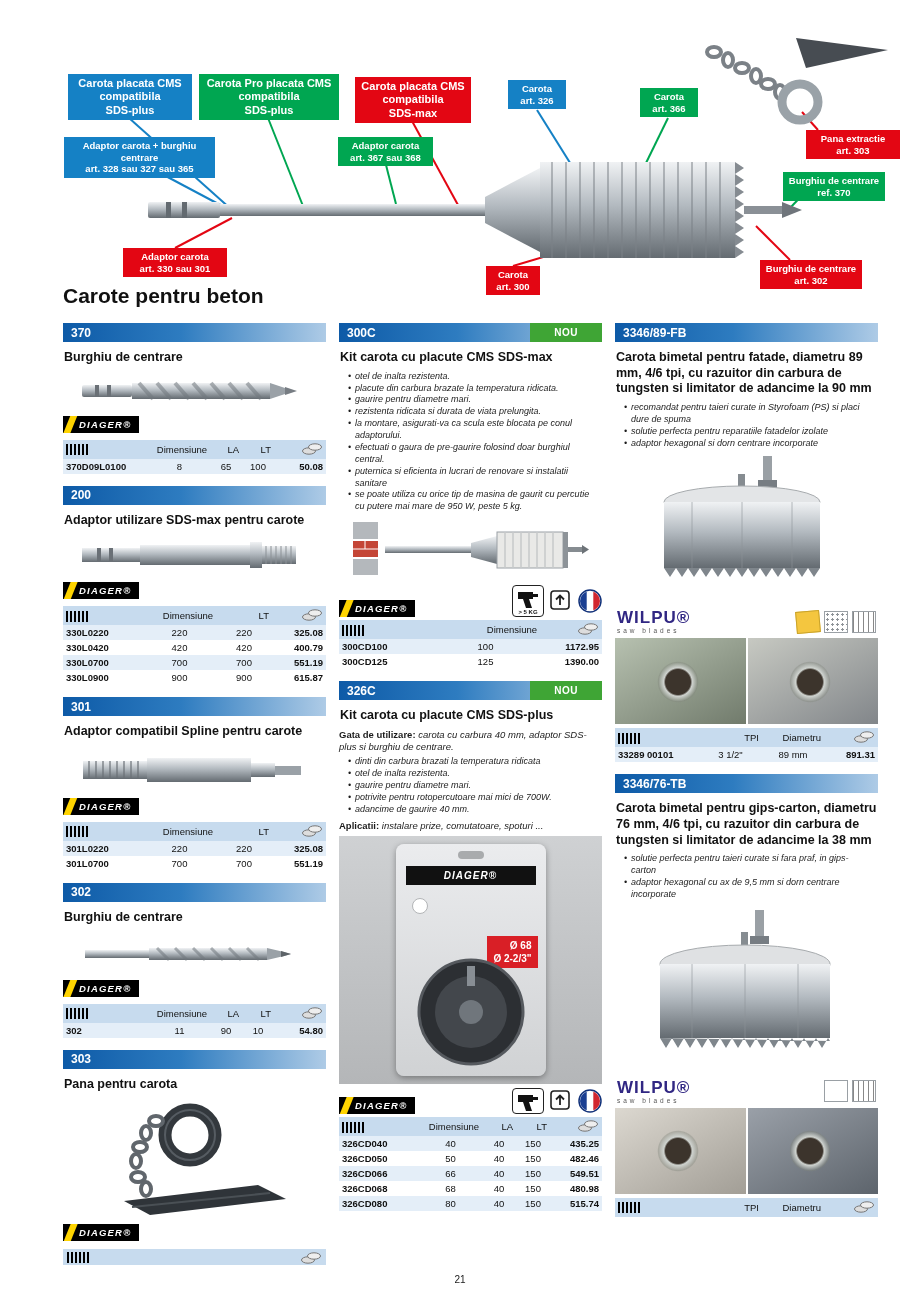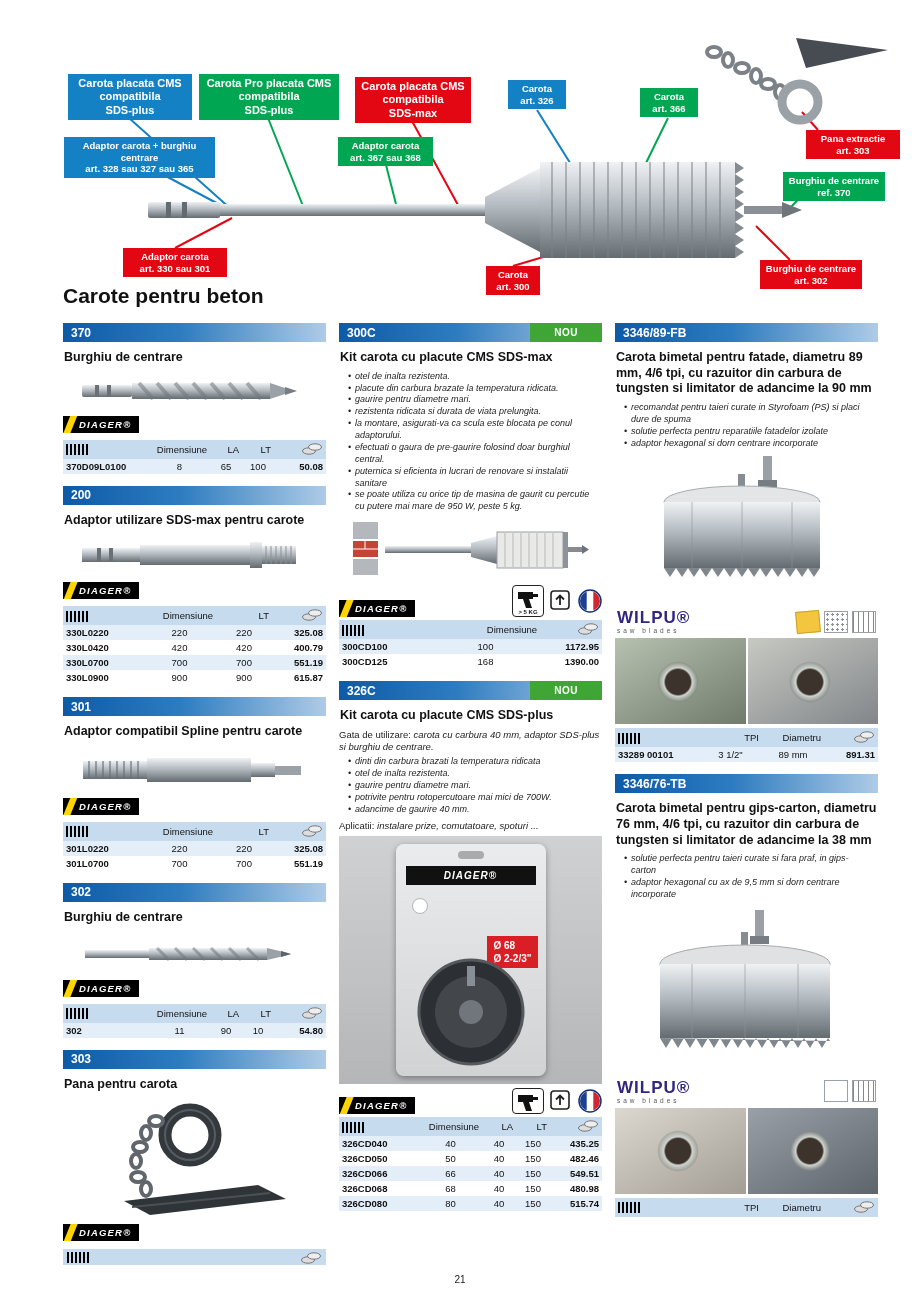--- a/index.html
+++ b/index.html
@@ -36,21 +36,21 @@
   .card-header{height:19px;display:flex;align-items:center;padding-left:8px;
     background:linear-gradient(90deg,#0d5aa7 0%,#2e7cc0 45%,#aecbe6 100%);
     color:#fff;font-size:12px;font-weight:bold}
   .nou{margin-left:auto;background:#3fa535;color:#fff;font-size:10px;font-weight:bold;
        padding:0 24px;height:100%;display:flex;align-items:center;letter-spacing:.5px}
   .card-title{font-size:12.5px;font-weight:bold;color:#111;margin:8px 1px 5px;line-height:1.25}
   .bullets{list-style:none;margin:1px 8px 4px}
   .bullets li{font-size:9px;font-style:italic;color:#1c1c1c;line-height:1.32;padding-left:8px;position:relative}
   .bullets li::before{content:"•";position:absolute;left:1px}
   .intro{font-size:9.5px;color:#1c1c1c;line-height:1.3;margin:1px 0 3px;font-style:italic}
-  .intro b{font-style:normal;font-weight:normal}
+  .intro b{font-style:normal;font-weight:bold}
   .img-wrap{display:flex;justify-content:center;align-items:center;margin:5px 0}
 
   
   .brand-row{display:flex;align-items:flex-end;justify-content:space-between;margin:2px 0 3px}
   .diager{display:inline-flex;align-items:center;background:#000;color:#fff;height:17px;
           padding:0 8px 0 4px;overflow:hidden}
   .diager .slash{width:7px;height:22px;background:#ffd400;transform:skewX(-22deg);margin-right:5px;flex:none}
   .diager .dg-text{font-weight:bold;font-style:italic;font-size:9.5px;letter-spacing:1.2px;white-space:nowrap}
 
   
@@ -79,21 +79,21 @@
   .pack{position:relative;width:150px;height:232px;border-radius:8px;
         background:linear-gradient(180deg,#ebecee,#d0d2d4);box-shadow:0 2px 6px rgba(0,0,0,.35)}
   .pack-hole{position:absolute;left:50%;top:7px;transform:translateX(-50%);width:26px;height:8px;
              border-radius:5px;background:#a9abad}
   .pack-brand{position:absolute;left:10px;top:22px;right:10px;height:19px;background:#111;color:#fff;
               display:flex;align-items:center;justify-content:center;font-weight:bold;font-style:italic;
               font-size:10px;letter-spacing:1px}
   .pack-dot{position:absolute;left:16px;top:54px;width:16px;height:16px;border-radius:50%;
             background:#fff;border:1px solid #b3b5b7}
   .pack-label{position:absolute;right:8px;top:92px;background:#d91f26;color:#fff;font-weight:bold;
-              font-size:10px;padding:3px 6px;text-align:left;line-height:1.3}
+              font-size:10px;padding:3px 6px;text-align:right;line-height:1.3}
   .pack-bit{position:absolute;left:50%;bottom:10px;transform:translateX(-50%)}
 
   
   .wilpu-row{display:flex;align-items:center;justify-content:space-between;margin:4px 2px}
   .wilpu-name{font-size:17px;font-weight:bold;color:#312783;letter-spacing:1px;line-height:1}
   .wilpu-tag{font-size:6.5px;color:#555;letter-spacing:3px;margin-top:1px}
   .mat-icons{display:flex;gap:4px;align-items:center}
   .mat-icon{width:24px;height:22px;border:1px solid #9aa0a5;background:#fff}
   .mat-icon.yellow{background:#f4c63f;border-color:#c9a32c;transform:rotate(-5deg)}
   .mat-icon.speckle{background-image:radial-gradient(#8e9398 1px,transparent 1.2px);background-size:5px 5px}
@@ -567,21 +567,21 @@
           </tr>
             </thead>
           <tbody>
               <tr>
               <td class="code">300CD100</td>
                 <td>100</td>
               <td class="price">1172.95</td>
             </tr>
               <tr>
               <td class="code">300CD125</td>
-                <td>168</td>
+                <td>125</td>
               <td class="price">1390.00</td>
             </tr>
             </tbody>
         </table>
       </section>
 
       <section class="card">
         <div class="card-header">
           <span>326C</span>
           <span class="nou">NOU</span>

